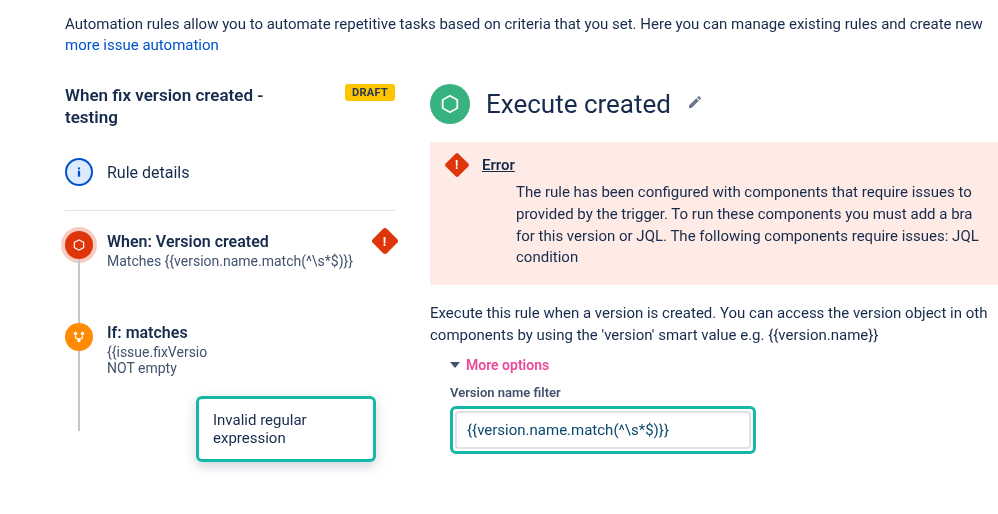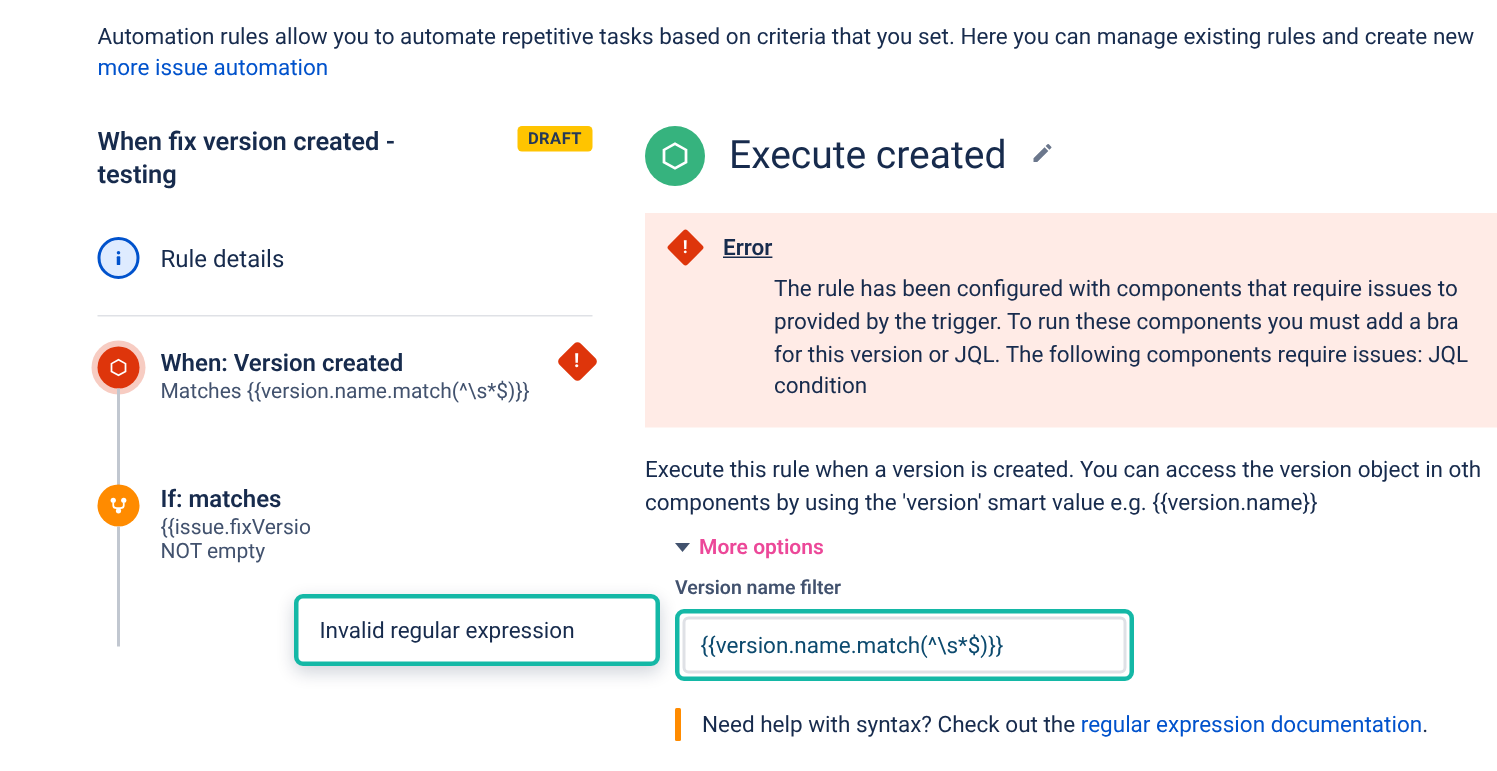--- a/index.html
+++ b/index.html
@@ -154,21 +154,21 @@
     margin:18px 0 0 20px;
     font-size:15px;
   }
   .orange-bar{
     width:4px; height:22px; background:#FF8B00; border-radius:1px;
   }
   
   .tooltip-float{
     position:absolute;
     left:196px; top:396px;
-    width:244px;
+    width:180px;
     border:3px solid #14B8A6;
     border-radius:6px;
     background:#fff;
     box-shadow:0 4px 12px rgba(9,30,66,0.2);
     padding:12px 14px;
     font-size:15px;
     color:#172B4D;
     z-index:10;
   }
 </style>
@@ -272,25 +272,19 @@
       <div class="more-options">
         <div class="chev"></div>
         <span>More options</span>
       </div>
 
       <div class="field-label">Version name filter</div>
       <div class="field-wrap">
         <input class="textfield" type="text" value="{{version.name.match(^\s*$)}}" style="">
       </div>
 
-      <div class="help-row">
-        <div class="orange-bar"></div>
-        <div>
-          <span>Need help with syntax? Check out the </span><span class="link">regular expression documentation</span><span>.</span>
-        </div>
-      </div>
     </div>
   </div>
 </div>
 
 <div class="tooltip-float">
   <span>Invalid regular expression</span>
 </div>
 
 </body></html>

